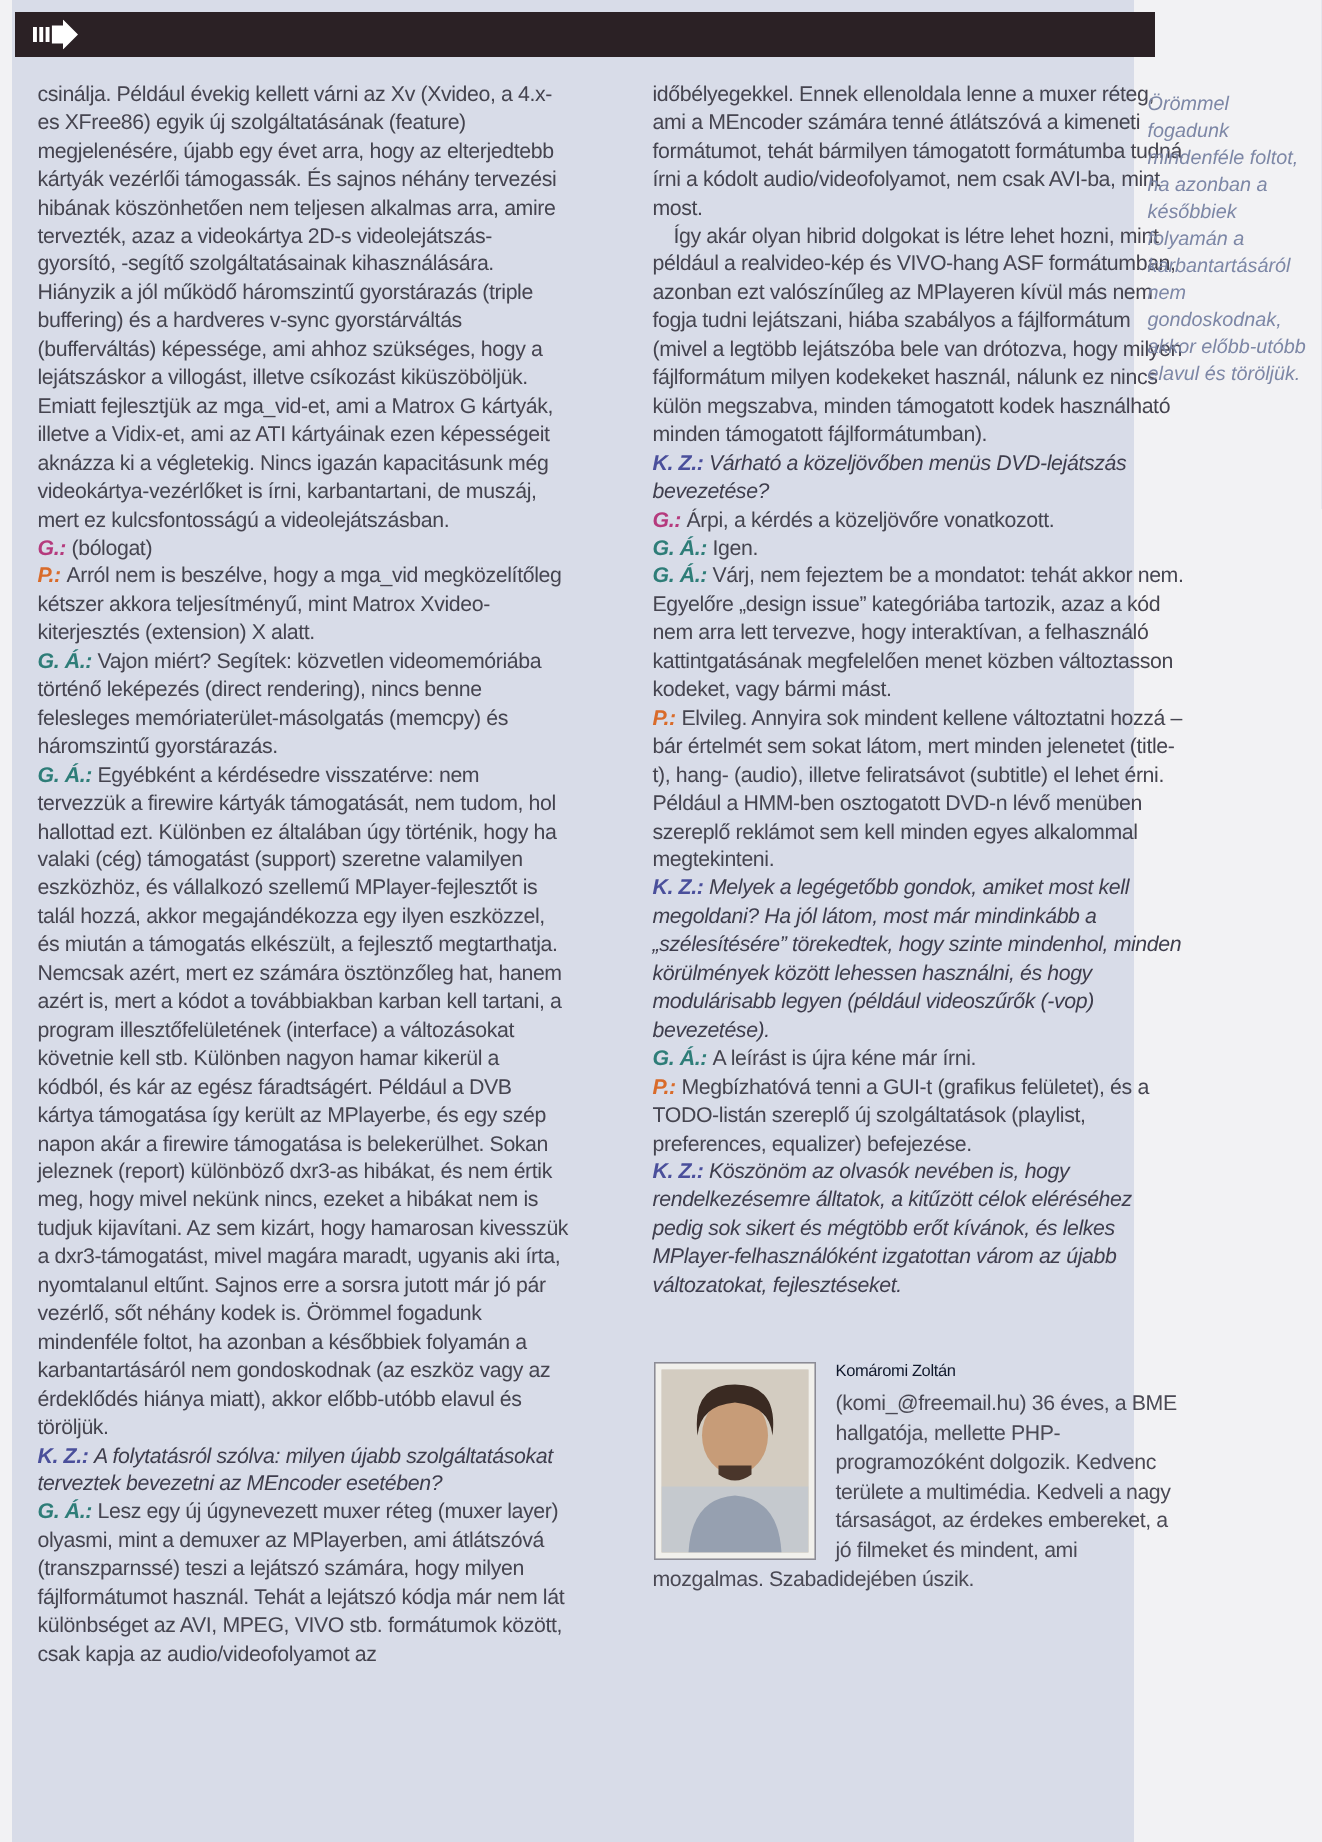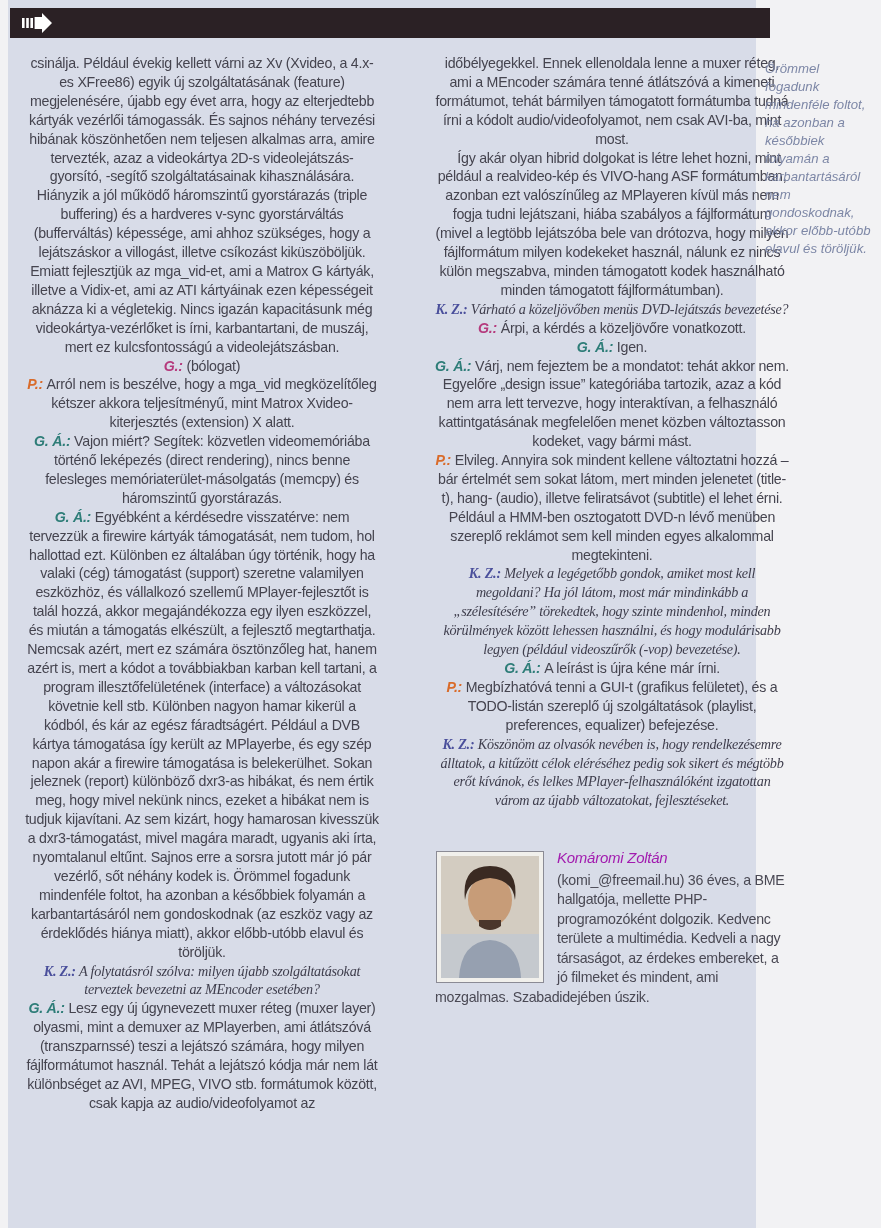--- a/index.html
+++ b/index.html
@@ -20,39 +20,39 @@
     display:flex;align-items:center;
   }
   .arrow-icon{margin-left:12px;display:inline-block;line-height:0;}
   .column{
     position:absolute;top:54px;width:354px;
     font-size:14.2px;line-height:18.9px;letter-spacing:-0.25px;
     color:#45444f;
   }
   #col-left{left:25px;}
   #col-right{left:394px;margin-left:41px;}
-  .para{margin:0;text-align:center;}
-  .para.q{font-style:italic;color:#3e3d4c;font-family:Liberation Serif, serif;}
+  .para{margin:0;text-align:left;}
+  .para.q{font-style:italic;color:#3e3d4c;}
   .para.indent{text-indent:14px;}
   .speaker{font-weight:bold;font-style:italic;}
   .sidebar-quote{
     position:absolute;left:765px;top:60px;width:106px;
     font-size:13.2px;line-height:18px;
     font-style:italic;color:#7d87a6;
   }
   .bio-box{
     margin-top:38px;
     font-size:14.2px;line-height:19.5px;color:#4a4954;
   }
   .bio-photo{
     float:left;width:98px;height:122px;
     border:4px solid #f1f0ec;outline:1px solid #8b8b95;
     margin:4px 14px 4px 2px;background:#cfc8bd;
   }
-  .bio-name{font-style:italic;font-size:15px;color:#a21caf;display:block;margin-bottom:3px;}
+  .bio-name{font-size:11px;color:#0f172a;display:block;margin-bottom:3px;}
   .clear{clear:both;}
 </style>
 </head>
 <body>
 
 <div class="content-panel"></div>
 
 <div class="top-bar">
   <span class="arrow-icon">
     <svg width="34" height="20" viewBox="0 0 34 20">

